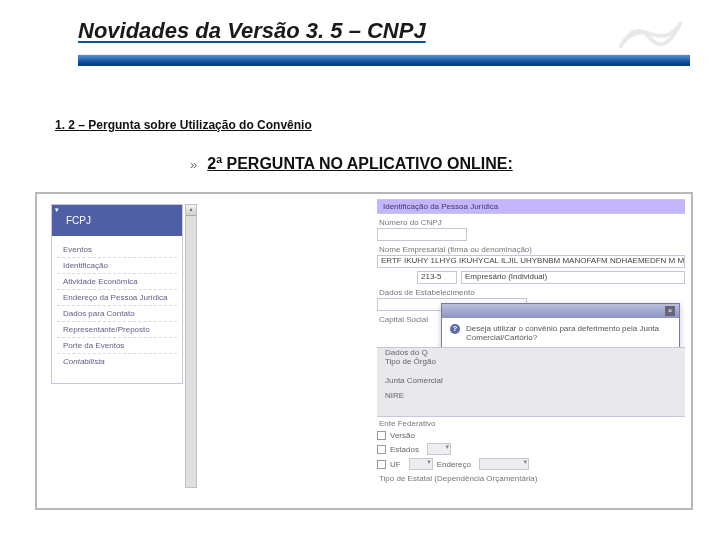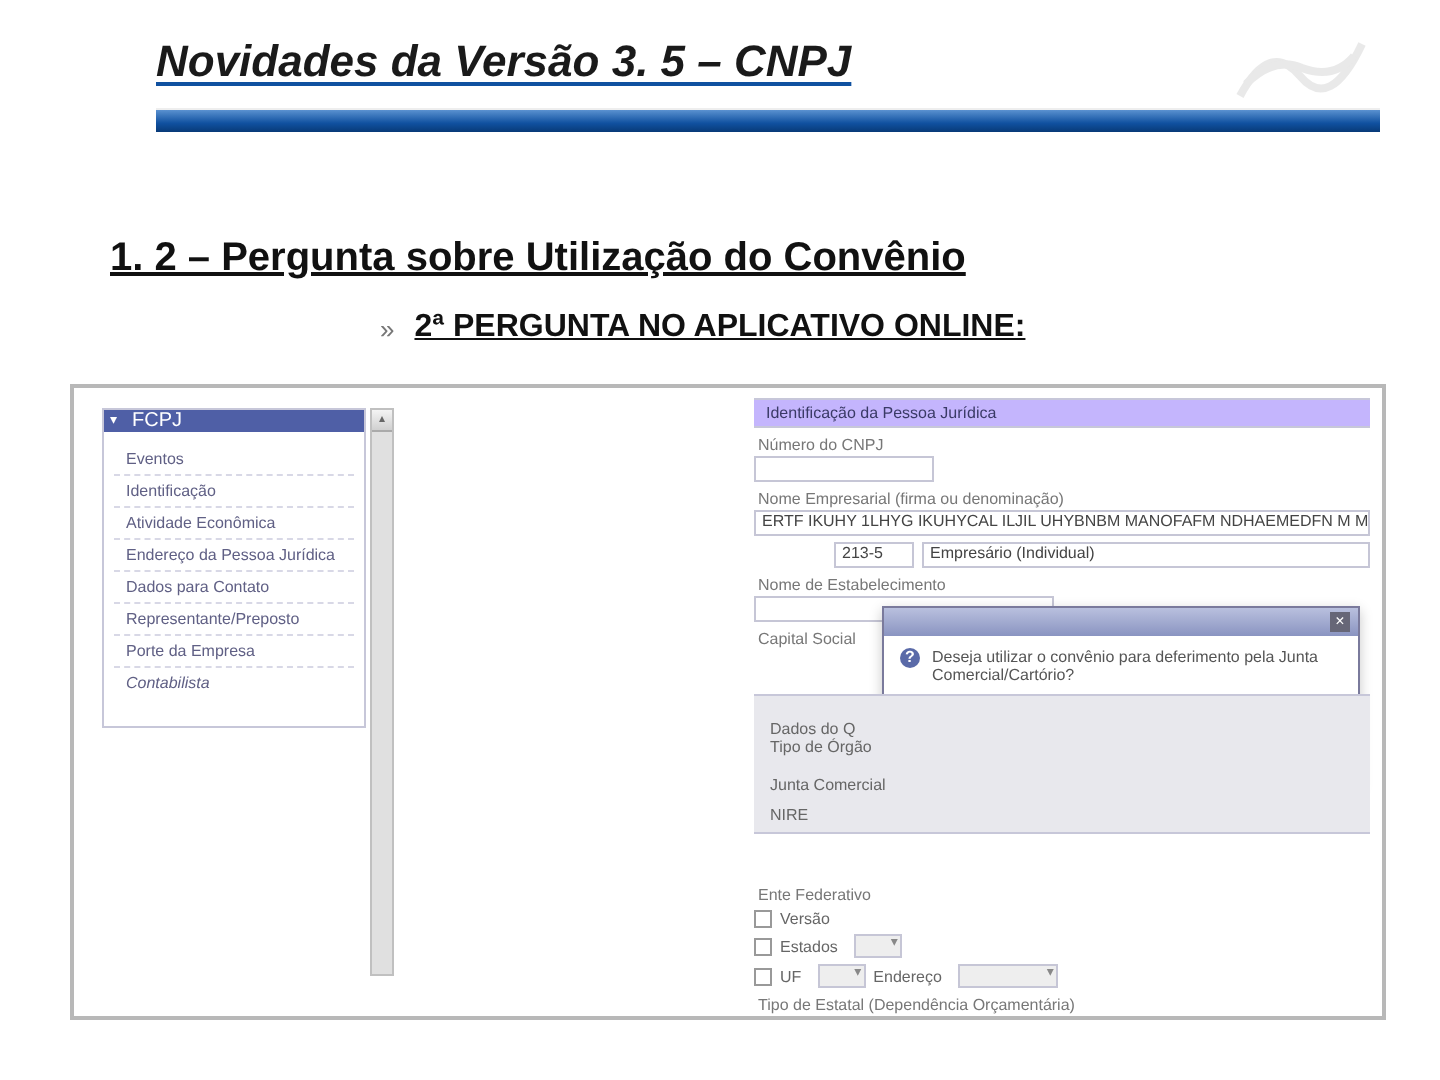--- a/index.html
+++ b/index.html
@@ -3,45 +3,45 @@
   <meta charset="utf-8">
   <style>
     * { margin: 0; padding: 0; box-sizing: border-box; }
     body { width: 720px; height: 540px; font-family: Arial, sans-serif; background: #fff; position: relative; overflow: hidden; }
     
     .header-area { height: 80px; position: relative; }
     .title { position: absolute; top: 18px; left: 78px; font-size: 22px; font-weight: bold; font-style: italic; color: #1a1a1a; text-decoration: underline; text-decoration-color: #1051a0; text-underline-offset: 3px; }
     .title-bar { position: absolute; top: 54px; left: 78px; right: 30px; height: 12px; background: linear-gradient(180deg, #5a91d0 0%, #1051a0 60%, #083a78 100%); border-top: 1px solid #eee; }
     .logo { position: absolute; top: 10px; right: 35px; width: 70px; height: 42px; opacity: 0.18; }
     
-    .section-num { position: absolute; top: 118px; left: 55px; font-size: 20px; font-weight: bold; text-decoration: underline; color: #111; }
+    .section-num { position: absolute; top: 118px; left: 55px; font-size: 12px; font-weight: bold; text-decoration: underline; color: #111; }
     .bullet-line { position: absolute; top: 155px; left: 190px; display: flex; align-items: center; gap: 10px; }
     .bullet-mark { color: #777; font-size: 13px; }
     .bullet-text { font-size: 16px; font-weight: bold; text-decoration: underline; color: #111; }
     
     .app-frame { position: absolute; top: 192px; left: 35px; right: 27px; bottom: 30px; border: 2px solid #b8b8b8; background: #fff; }
     
     .sidebar { position: absolute; top: 10px; left: 14px; width: 132px; border: 1px solid #c7c7d9; background: #fff; }
-    .side-head { background: #4f5fa6; color: #fff; font-size: 10px; padding: 0 14px; position: relative; }
+    .side-head { background: #4f5fa6; color: #fff; font-size: 10px; padding: 10px 14px; position: relative; }
     .side-head:before { content: "▾"; position: absolute; left: 3px; top: 1px; font-size: 7px; }
     .side-body { padding: 6px 5px 14px; }
     .side-item { font-size: 8px; color: #606085; padding: 3px 6px; border-bottom: 1px dashed #d8d8e6; cursor: pointer; }
     .side-item:last-child { border-bottom: none; font-style: italic; }
     
     .scrollbars { position: absolute; top: 10px; left: 148px; width: 12px; bottom: 20px; background: #e0e0e0; border: 1px solid #c0c0c0; }
     .sb-btn { height: 11px; background: linear-gradient(180deg,#f4f4f4,#d0d0d0); border-bottom: 1px solid #aaa; font-size: 6px; text-align: center; color: #666; }
     
     .form-area { position: absolute; top: 5px; left: 340px; right: 6px; bottom: 8px; font-size: 8px; color: #555; }
     .sect-title { background: #c4b5fd; border-top: 1px solid #c7c7d9; border-bottom: 1px solid #c7c7d9; padding: 2px 6px; color: #3a3a66; font-size: 8px; }
     .flabel { margin: 4px 0 1px; color: #777; font-size: 8px; padding-left: 2px; }
     .finput { border: 1px solid #c6c6d6; height: 13px; background: #fff; font-size: 8px; padding: 0 3px; color: #444; overflow: hidden; white-space: nowrap; }
     .flex-row { display: flex; gap: 4px; padding-left: 40px; }
     .finput.short { width: 40px; }
     
-    .greyblock { position: absolute; left: 0; top: 148px; right: 0; height: 70px; background: #e8e8ed; border-top: 1px solid #c7c7d9; border-bottom: 1px solid #c7c7d9; padding: 12px 6px; }
+    .greyblock { position: absolute; left: 0; top: 148px; right: 0; height: 70px; background: #e8e8ed; border-top: 1px solid #c7c7d9; border-bottom: 1px solid #c7c7d9; padding: 0 6px; }
     .greyblock .flabel { color: #666; }
     
     .chk-row { display: flex; align-items: center; gap: 4px; margin-top: 3px; }
     .chk { width: 9px; height: 9px; border: 1px solid #999; background: #fff; }
     .chklab { font-size: 8px; color: #666; }
     .mini-sel { display: inline-block; border: 1px solid #c6c6d6; height: 12px; width: 24px; background: #eee; margin-left: 4px; position: relative; }
     .mini-sel:after { content: "▾"; position: absolute; right: 1px; top: -1px; font-size: 7px; color: #888; }
     
     .dialog { position: absolute; top: 104px; left: 64px; right: 5px; height: 90px; background: #fff; border: 1px solid #7a7a9c; box-shadow: 0 2px 6px rgba(0,0,0,0.22); }
     .dlg-bar { height: 14px; background: linear-gradient(180deg,#b9c0de,#8a94c1); position: relative; }
@@ -80,41 +80,41 @@
 
   <div class="sidebar">
     <div class="side-head">FCPJ</div>
     <div class="side-body">
       <div class="side-item">Eventos</div>
       <div class="side-item">Identificação</div>
       <div class="side-item">Atividade Econômica</div>
       <div class="side-item">Endereço da Pessoa Jurídica</div>
       <div class="side-item">Dados para Contato</div>
       <div class="side-item">Representante/Preposto</div>
-      <div class="side-item">Porte da Empresa</div>
+      <div class="side-item">Porte da Eventos</div>
       <div class="side-item">Contabilista</div>
     </div>
   </div>
 
   <div class="scrollbars">
     <div class="sb-btn">▴</div>
   </div>
 
   <div class="form-area">
     <div class="sect-title">Identificação da Pessoa Jurídica</div>
     <div class="flabel">Número do CNPJ</div>
     <div class="finput" style="width:90px"></div>
     <div class="flabel">Nome Empresarial (firma ou denominação)</div>
     <div class="finput">ERTF IKUHY 1LHYG IKUHYCAL ILJIL UHYBNBM MANOFAFM NDHAEMEDFN M MMC</div>
     <div style="height:3px"></div>
     <div class="flex-row">
       <div class="finput short">213-5</div>
       <div class="finput" style="flex:1">Empresário (Individual)</div>
     </div>
-    <div class="flabel">Nome de Estabelecimento</div>
+    <div class="flabel">Dados de Estabelecimento</div>
     <div class="finput" style="width:150px"></div>
     <div class="flabel">Capital Social</div>
 
     <div class="dialog">
       <div class="dlg-bar">
         <div class="dlg-close">×</div>
       </div>
       <div class="dlg-body">
         <div class="qmark">?</div>
         <div class="dlg-text">Deseja utilizar o convênio para deferimento pela Junta Comercial/Cartório?</div>
@@ -132,21 +132,21 @@
     </div>
 
     <div class="greyblock">
       <span class="flabel" style="display:inline">Dados do Q</span><br>
       <span class="flabel" style="display:inline">Tipo de Órgão</span>
       <div style="height:10px"></div>
       <span class="flabel" style="display:inline">Junta Comercial</span>
       <div style="margin-top:6px"><span class="flabel" style="display:inline">NIRE</span></div>
     </div>
 
-    <div style="position:absolute; top:240px; left:0; right:0">
+    <div style="position:absolute; top:216px; left:0; right:0">
       <div class="flabel">Ente Federativo</div>
       <div class="chk-row">
         <div class="chk"></div>
         <span class="chklab">Versão</span>
       </div>
       <div class="chk-row">
         <div class="chk"></div>
         <span class="chklab">Estados</span>
         <span class="mini-sel"></span>
       </div>

